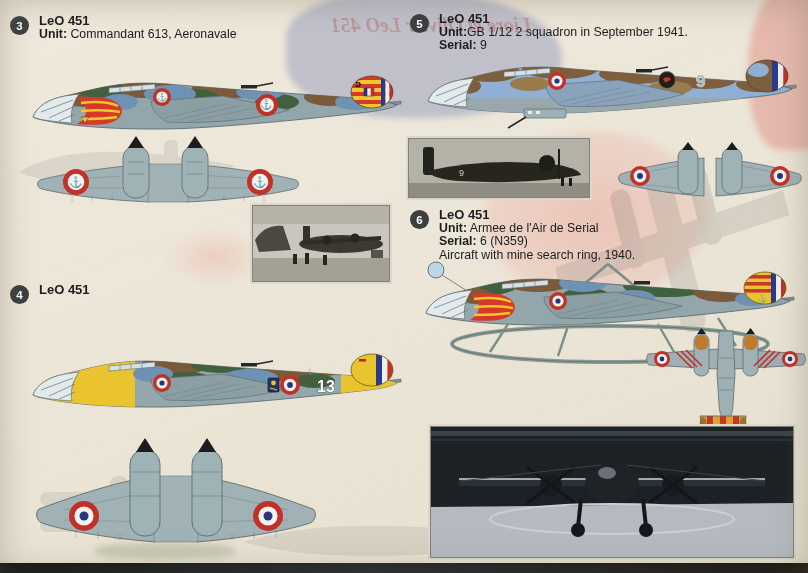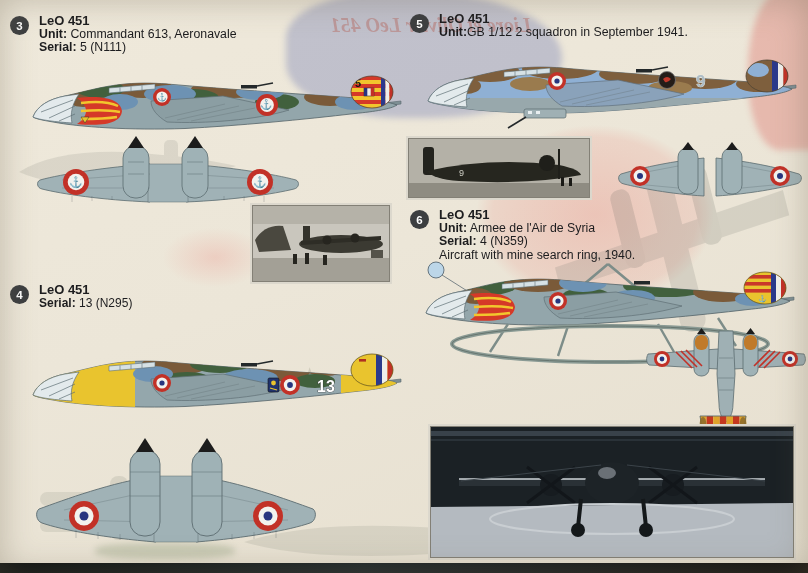--- a/index.html
+++ b/index.html
@@ -61,21 +61,20 @@
     <rect x="10" y="30" width="160" height="14" rx="7" fill="#606656"></rect>
     <rect x="10" y="58" width="160" height="12" rx="6" fill="#606656"></rect>
     <rect x="80" y="14" width="18" height="64" rx="8" fill="#515748"></rect>
   </svg>
 
   <div class="entry" style="left:10px;top:14px;width:380px;">
     <span class="num-badge">3</span>
     <div class="e-text">
       <div class="e-title">LeO 451</div>
       <div><span class="lbl">Unit:</span><span> Commandant 613, Aeronavale</span></div>
-      <div><span class="lbl">Serial:</span><span> 5 (N111)</span></div>
     </div>
   </div>
 
   <svg class="illus" style="left:25px;top:72px" width="380" height="84" viewBox="0 0 380 84">
     <defs>
         <clipPath id="cf3">
           <path d="M8,45 C12,34 24,27 40,24 C58,20 78,14 100,12 C118,10.5 132,11 148,12.5 C200,17 260,21 310,24.5 C340,26.5 362,29 372,33 C366,37 350,39.5 330,41.5 C280,47.5 210,54 160,56.5 C105,58.5 54,55 28,50 C16,48 10,46.5 8,45 Z"></path>
         </clipPath>
     <clipPath id="cn3">
           <ellipse cx="347" cy="20" rx="21" ry="16"></ellipse>
@@ -176,21 +175,20 @@
         <rect x="52" y="47" width="4" height="11" fill="#26251f"></rect>
       <rect x="70" y="49" width="4" height="10" fill="#26251f"></rect>
       <rect x="118" y="44" width="12" height="8" fill="#55534a"></rect>
     </svg>
   </div>
 
   <div class="entry" style="left:10px;top:283px;width:392px;">
     <span class="num-badge">4</span>
     <div class="e-text" style="font-size:12px;">
       <div class="e-title">LeO 451</div>
-      <div><span class="lbl">Serial:</span><span> 13 (N295)</span></div>
     </div>
   </div>
 
   <svg class="illus" style="left:25px;top:350px" width="380" height="84" viewBox="0 0 380 84">
     <defs>
         <clipPath id="cf4">
           <path d="M8,45 C12,34 24,27 40,24 C58,20 78,14 100,12 C118,10.5 132,11 148,12.5 C200,17 260,21 310,24.5 C340,26.5 362,29 372,33 C366,37 350,39.5 330,41.5 C280,47.5 210,54 160,56.5 C105,58.5 54,55 28,50 C16,48 10,46.5 8,45 Z"></path>
         </clipPath>
     <clipPath id="cn4">
           <ellipse cx="347" cy="20" rx="21" ry="16"></ellipse>
@@ -268,20 +266,21 @@
         <circle r="9.6" fill="#f2f2ee"></circle>
         <circle r="4.5" fill="#27357f"></circle>
       </g>
   </svg>
 
   <div class="entry" style="left:410px;top:12px;width:380px;">
     <span class="num-badge">5</span>
     <div class="e-text">
       <div class="e-title">LeO 451</div>
       <div><span class="lbl">Unit:</span><span>GB 1/12 2 squadron in September 1941.</span></div>
+      <div><span class="lbl">Serial:</span><span> 9</span></div>
     </div>
   </div>
 
   <svg class="illus" style="left:410px;top:54px" width="396" height="84" viewBox="0 0 396 84">
     <defs>
         <clipPath id="cf5">
           <path d="M8,45 C12,34 24,27 40,24 C58,20 78,14 100,12 C118,10.5 132,11 148,12.5 C200,17 260,21 310,24.5 C340,26.5 362,29 372,33 C366,37 350,39.5 330,41.5 C280,47.5 210,54 160,56.5 C105,58.5 54,55 28,50 C16,48 10,46.5 8,45 Z"></path>
         </clipPath>
     <clipPath id="cn5">
           <ellipse cx="347" cy="20" rx="21" ry="16"></ellipse>
@@ -369,22 +368,22 @@
         <circle r="10" fill="#c23127"></circle>
         <circle r="6.4" fill="#f2f2ee"></circle>
         <circle r="3" fill="#27357f"></circle>
       </g>
   </svg>
 
   <div class="entry" style="left:410px;top:208px;width:380px;">
     <span class="num-badge">6</span>
     <div class="e-text">
       <div class="e-title">LeO 451</div>
-      <div><span class="lbl">Unit:</span><span> Armee de l'Air de Syria</span></div>
-      <div><span class="lbl">Serial:</span><span> 4 (N359)</span></div>
+      <div><span class="lbl">Unit:</span><span> Armee de l'Air de Serial</span></div>
+      <div><span class="lbl">Serial:</span><span> 6 (N359)</span></div>
       <div>Aircraft with mine search ring, 1940.</div>
     </div>
   </div>
 
   <svg class="illus" style="left:410px;top:258px" width="396" height="106" viewBox="0 0 396 106">
     <defs>
         <clipPath id="cf6">
           <path d="M8,45 C12,34 24,27 40,24 C58,20 78,14 100,12 C118,10.5 132,11 148,12.5 C200,17 260,21 310,24.5 C340,26.5 362,29 372,33 C366,37 350,39.5 330,41.5 C280,47.5 210,54 160,56.5 C105,58.5 54,55 28,50 C16,48 10,46.5 8,45 Z"></path>
         </clipPath>
     <clipPath id="cn6">

